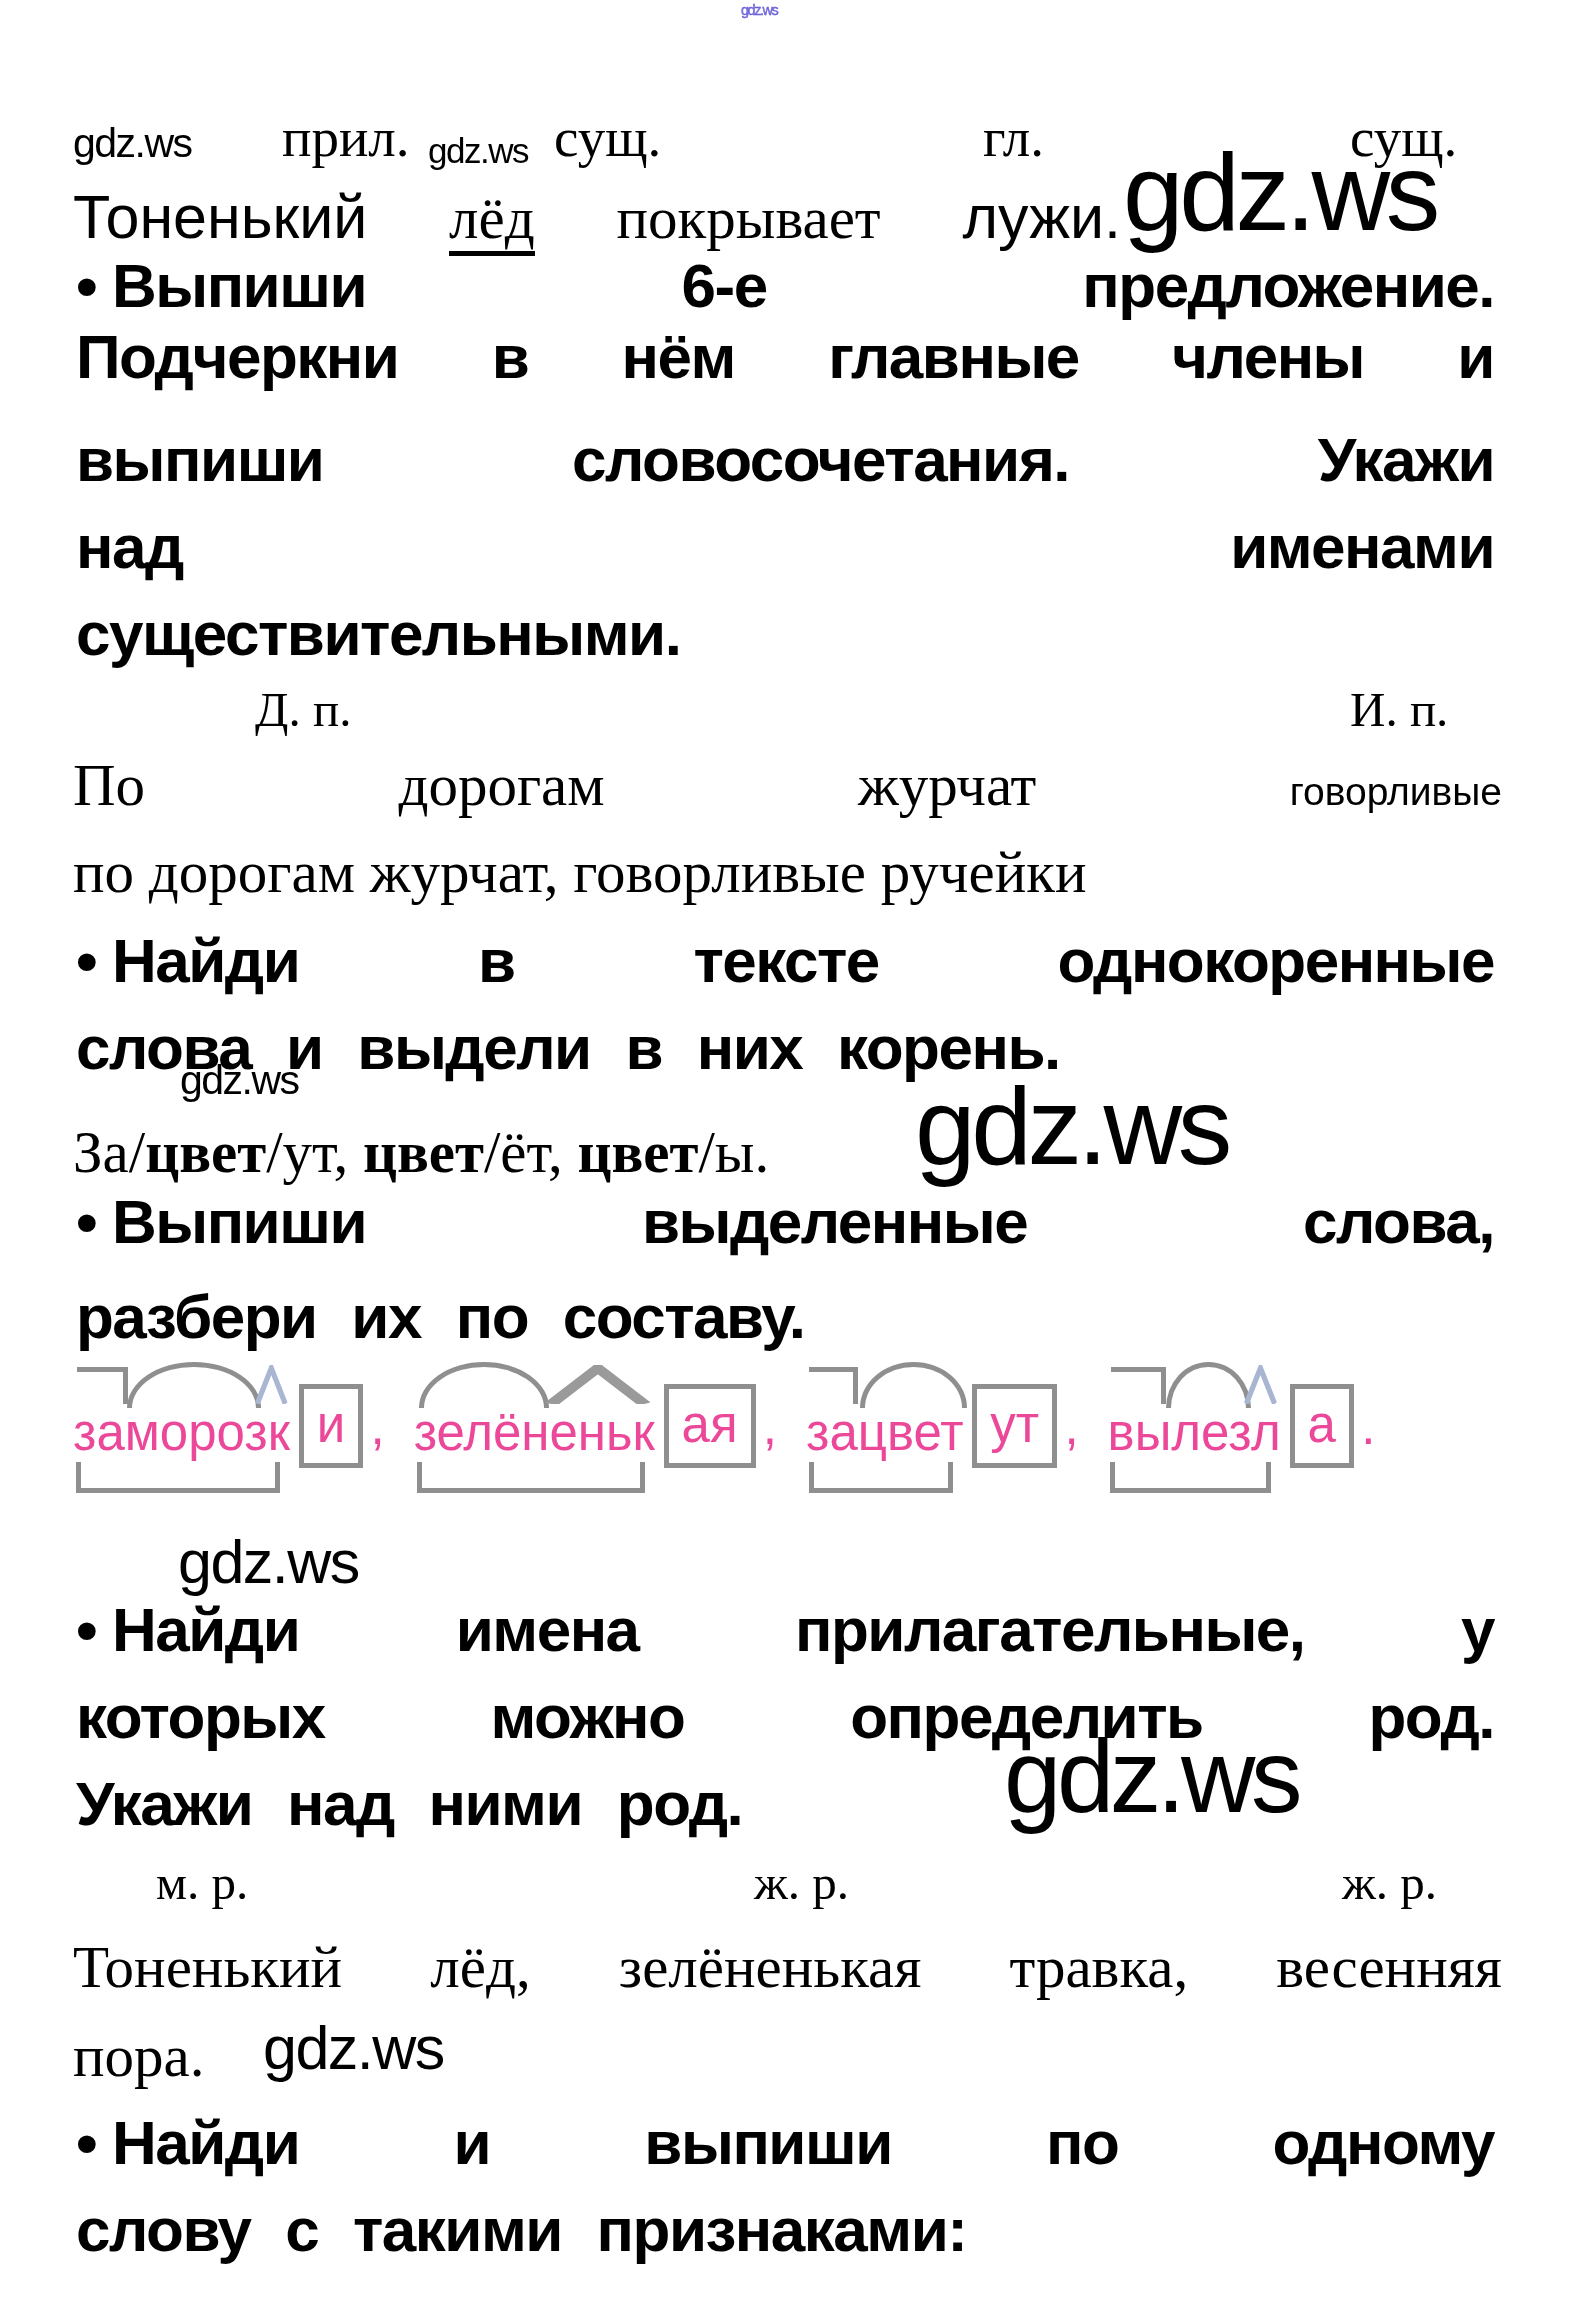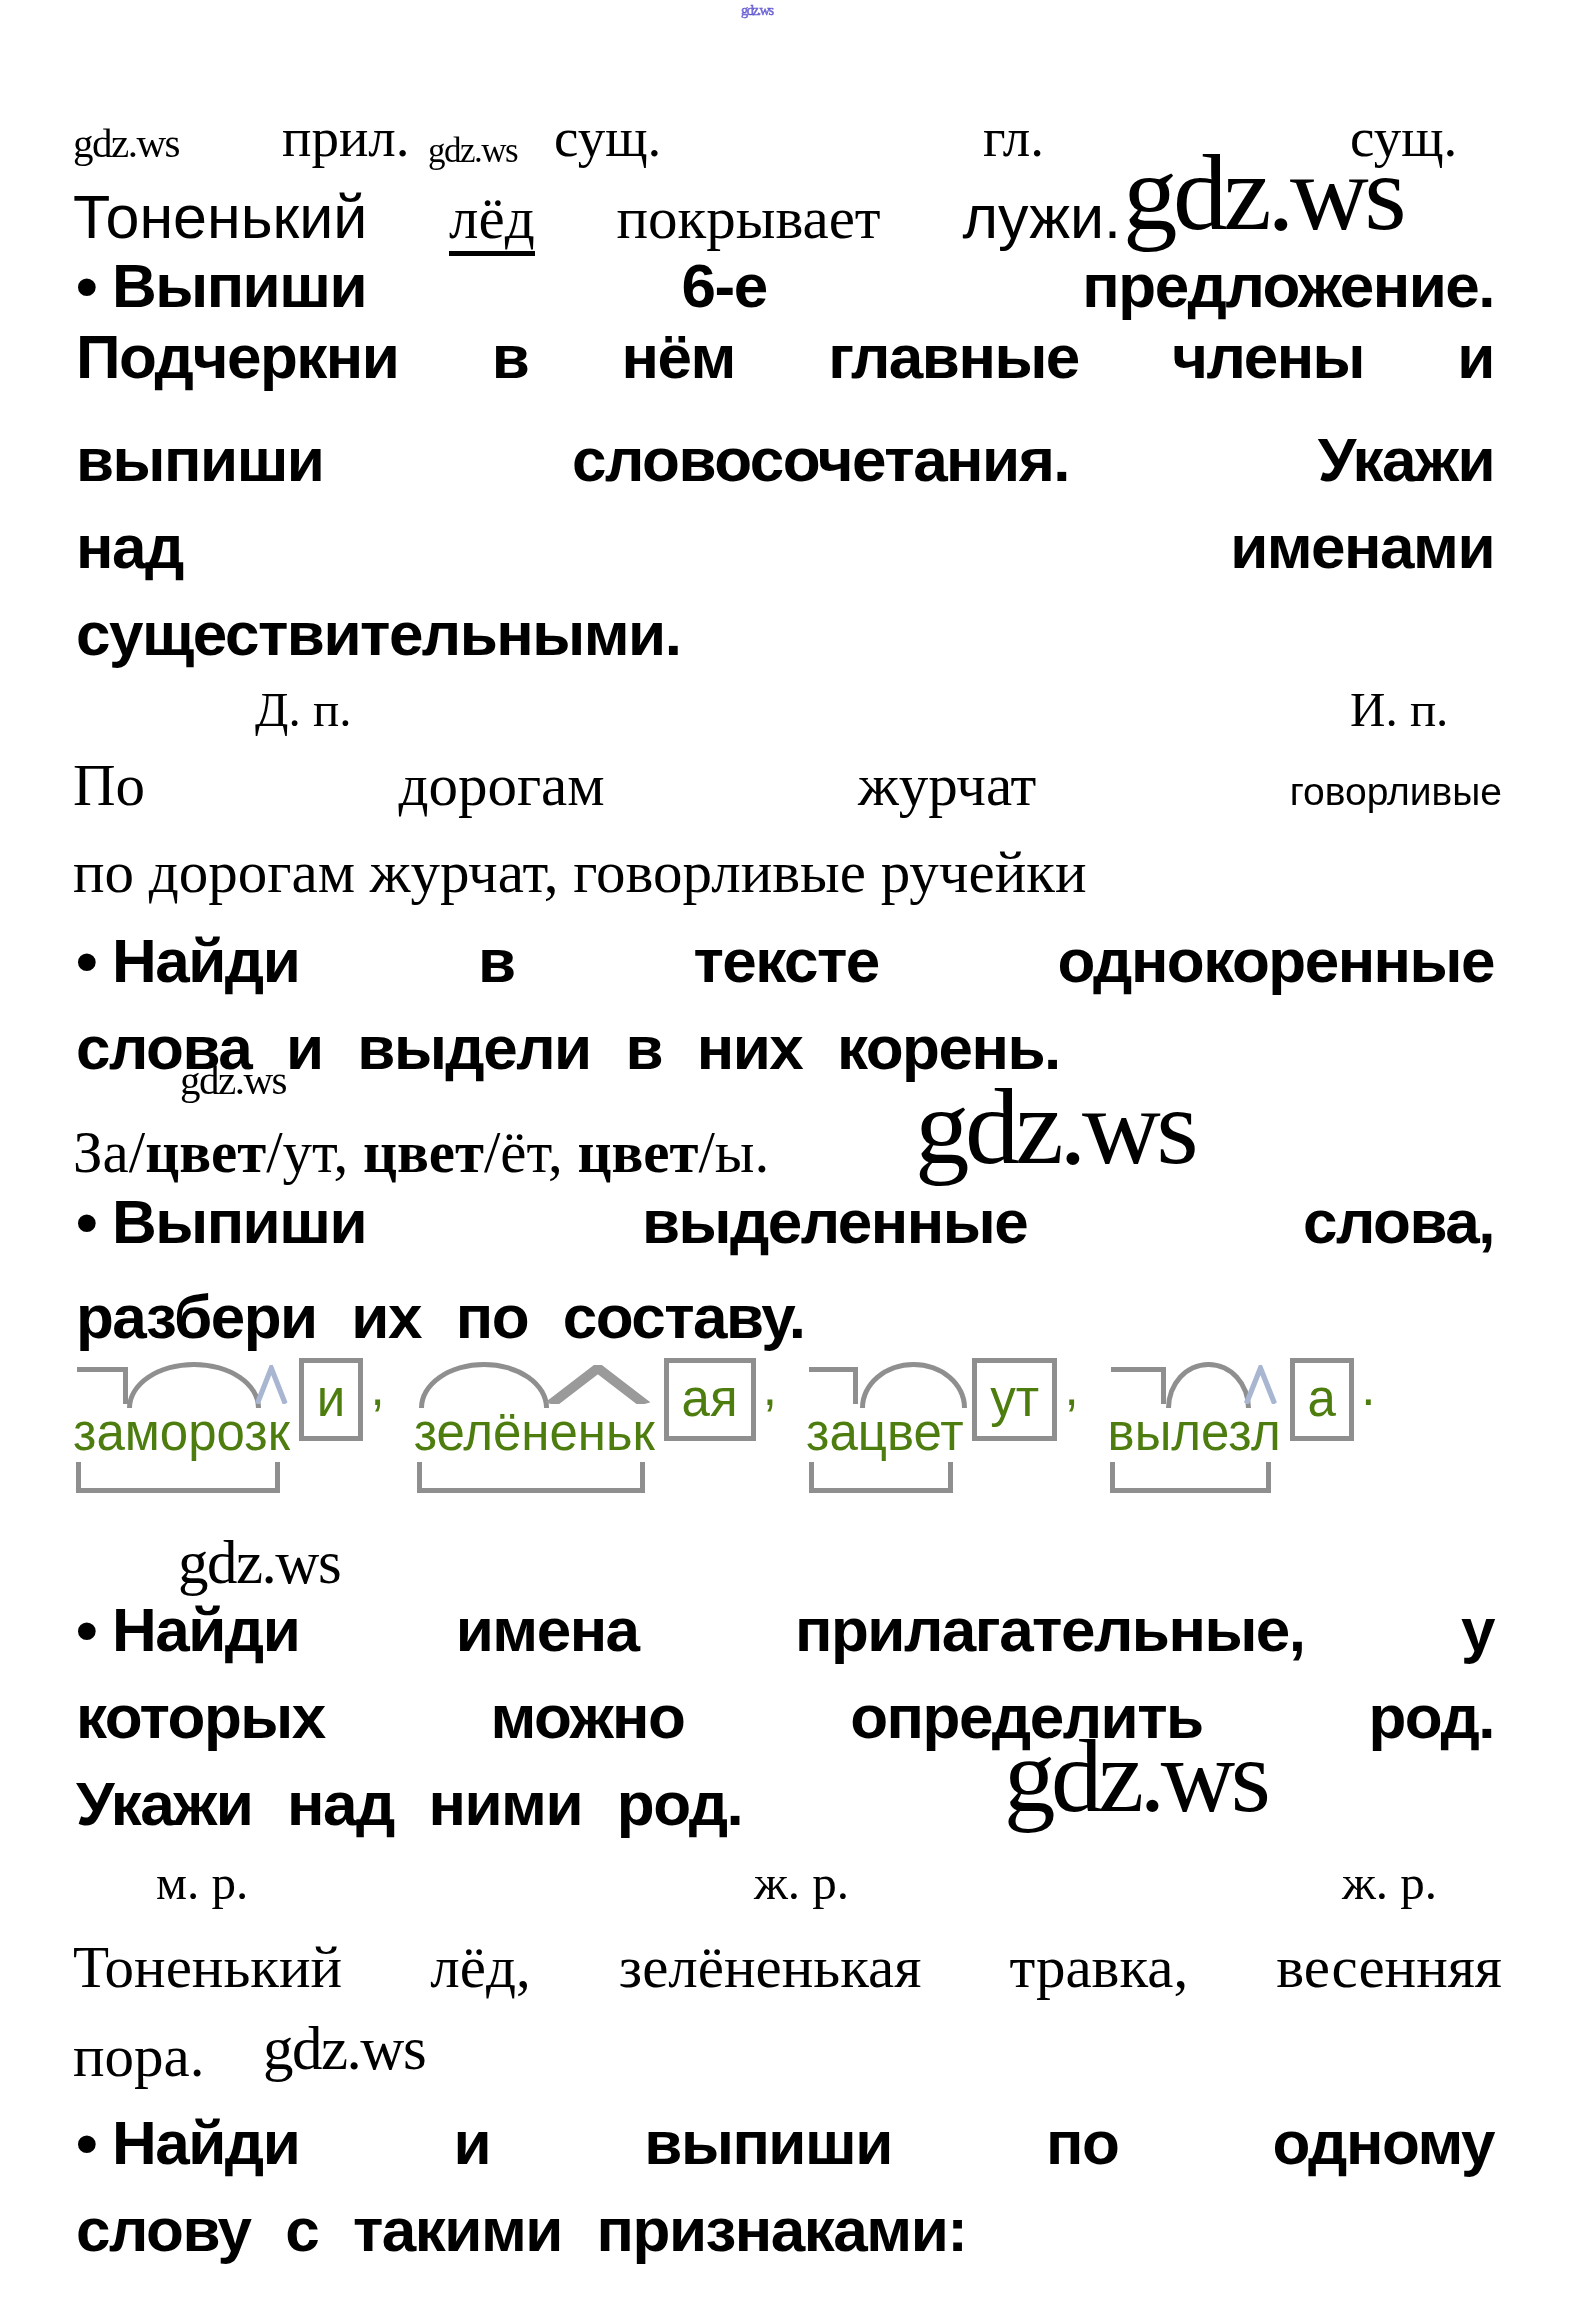--- a/index.html
+++ b/index.html
@@ -9,32 +9,32 @@
   .flex { display:flex; justify-content:space-between; align-items:baseline; }
 
   .bold  { font-weight:700; font-size:62px; letter-spacing:-1.5px; }
   .bold-left { word-spacing:19px; }
   .serif { font-family:"Liberation Serif", serif; font-size:59px; }
   .sansw { font-family:"Liberation Sans", sans-serif; font-size:39px; }
   .slabel{ font-family:"Liberation Serif", serif; font-size:49px; }
   .u     { border-bottom:5.8px solid #000; padding-bottom:2.9px;text-align:center; }
   .bld   { font-weight:700; }
 
-  .wm      { font-family:Liberation Serif, serif; letter-spacing:-1.5px; color:#000; }
+  .wm      { font-family:Liberation Sans, sans-serif; letter-spacing:-1.5px; color:#000; }
   .wm-big  { font-size:109px; letter-spacing:-4.4px; }
   .wm-med  { font-size:61px; }
   .wm-sm   { font-size:41px; }
   .wm-xs   { font-size:35px; }
   .wm-top  { font-size:14.5px; color:#6a5fe0; -webkit-text-stroke:0.4px #3a2fc0; opacity:.85; }
 
   
   .morphrow { position:absolute; top:1358px; left:73px; width:1465px;
               display:flex; align-items:baseline; }
-  .munit    { display:flex; align-items:flex-start; margin-right:29px;
-              font-family:"Liberation Sans", sans-serif; font-size:51px; color:#4d7c0f; }
+  .munit    { display:flex; align-items:center; margin-right:29px;
+              font-family:"Liberation Sans", sans-serif; font-size:51px; color:#ec4899; }
   .stemwrap { position:relative; display:inline-block; padding-top:45px; padding-bottom:32px; }
   .stemtext { position:relative; z-index:2; }
   .pref { position:absolute; top:8.7px; height:32px;
           border-top:5.8px solid #8f8f8f; border-right:5.8px solid #8f8f8f; }
   .arc  { position:absolute; top:4.4px; height:41px;
           border:5.8px solid #8f8f8f; border-bottom:none;
           border-radius:50% 50% 0 0 / 100% 100% 0 0; }
   .caret{ position:absolute; top:7.3px; height:39px; }
   .base { position:absolute; bottom:1.5px; left:2.9px; right:10.2px; height:26px;
           border:5.8px solid #8f8f8f; border-top:none; }

